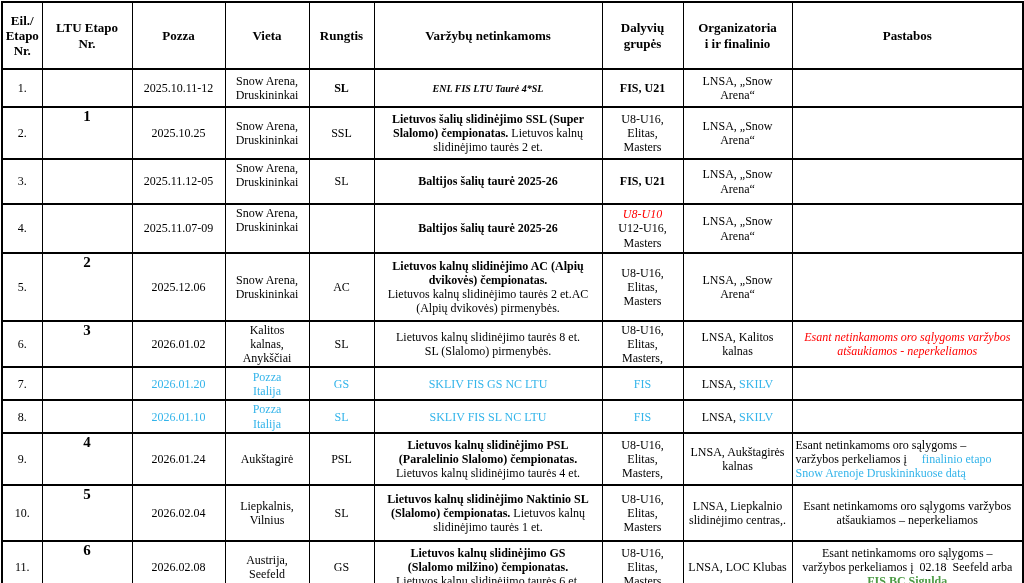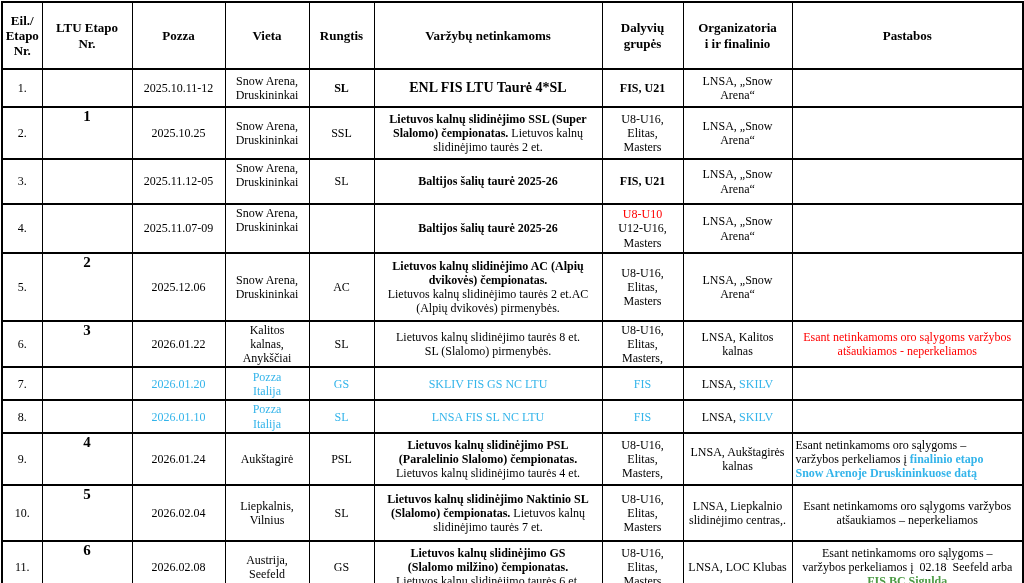--- a/index.html
+++ b/index.html
@@ -11,24 +11,24 @@
   table{border:2px solid #000;}
   th{font-size:13px;font-weight:bold;text-align:center;vertical-align:middle;
      white-space:pre-line;padding:0 1px;line-height:1.18;}
   td{font-size:12px;text-align:center;vertical-align:middle;
      white-space:pre-wrap;padding:1px 3px;line-height:1.18;}
   td.c-etapas{vertical-align:top;font-weight:bold;font-size:15px;line-height:1.05;}
   td.c-nr{font-size:12px;}
   td.v-top{vertical-align:top;}
   td.a-left{text-align:left;}
   span.b{font-weight:bold;}
-  span.big{font-weight:bold;font-size:14px;}
+  span.big{font-weight:bold;font-size:10px;font-style:italic;}
   span.cyan{color:var(--cyan);}
-  span.cyanb{color:var(--cyan);font-weight:bold;}
-  span.red{color:var(--red);}
+  span.cyanb{color:var(--cyan);font-weight:normal;margin-left:12px;}
+  span.red{color:var(--red);font-style:italic;}
   span.green{color:var(--green);font-weight:bold;text-decoration:underline;}
 </style>
 </head>
 <body>
 
 <table>
   <colgroup id="cols">
       <col style="width: 40px;">
       <col style="width: 90px;">
       <col style="width: 93px;">
@@ -71,21 +71,21 @@
 Arena“</span></td>
         <td class="c-pastabos"></td>
       </tr>
       <tr style="height: 52px;">
         <td class="c-nr"><span>2.</span></td>
         <td class="c-etapas"><span>1</span></td>
         <td class="c-data"><span>2025.10.25</span></td>
         <td class="c-vieta"><span>Snow Arena,
 Druskininkai</span></td>
         <td class="c-rungtis"><span>SSL</span></td>
-        <td class="c-pavadinimas"><span class="b">Lietuvos kalnų slidinėjimo SSL (Super Slalomo) čempionatas.</span><span> Lietuvos kalnų slidinėjimo taurės 2 et.</span></td>
+        <td class="c-pavadinimas"><span class="b">Lietuvos šalių slidinėjimo SSL (Super Slalomo) čempionatas.</span><span> Lietuvos kalnų slidinėjimo taurės 2 et.</span></td>
         <td class="c-grupes"><span>U8-U16,
 Elitas,
 Masters</span></td>
         <td class="c-org"><span>LNSA, „Snow
 Arena“</span></td>
         <td class="c-pastabos"></td>
       </tr>
       <tr style="height: 45px;">
         <td class="c-nr"><span>3.</span></td>
         <td class="c-etapas"></td>
@@ -126,21 +126,21 @@
         <td class="c-grupes"><span>U8-U16,
 Elitas,
 Masters</span></td>
         <td class="c-org"><span>LNSA, „Snow
 Arena“</span></td>
         <td class="c-pastabos"></td>
       </tr>
       <tr style="height: 46px;">
         <td class="c-nr"><span>6.</span></td>
         <td class="c-etapas"><span>3</span></td>
-        <td class="c-data"><span>2026.01.22</span></td>
+        <td class="c-data"><span>2026.01.02</span></td>
         <td class="c-vieta"><span>Kalitos
 kalnas,
 Anykščiai</span></td>
         <td class="c-rungtis"><span>SL</span></td>
         <td class="c-pavadinimas"><span>Lietuvos kalnų slidinėjimo taurės 8 et.
 SL (Slalomo) pirmenybės.</span></td>
         <td class="c-grupes"><span>U8-U16,
 Elitas,
 Masters,</span></td>
         <td class="c-org"><span>LNSA, Kalitos
@@ -160,21 +160,21 @@
         <td class="c-org"><span>LNSA, </span><span class="cyan">SKILV</span></td>
         <td class="c-pastabos"></td>
       </tr>
       <tr style="height: 32px;">
         <td class="c-nr"><span>8.</span></td>
         <td class="c-etapas"></td>
         <td class="c-data"><span class="cyan">2026.01.10</span></td>
         <td class="c-vieta"><span class="cyan">Pozza
 Italija</span></td>
         <td class="c-rungtis"><span class="cyan">SL</span></td>
-        <td class="c-pavadinimas"><span class="cyan">LNSA FIS SL NC LTU</span></td>
+        <td class="c-pavadinimas"><span class="cyan">SKLIV FIS SL NC LTU</span></td>
         <td class="c-grupes"><span class="cyan">FIS</span></td>
         <td class="c-org"><span>LNSA, </span><span class="cyan">SKILV</span></td>
         <td class="c-pastabos"></td>
       </tr>
       <tr style="height: 52px;">
         <td class="c-nr"><span>9.</span></td>
         <td class="c-etapas"><span>4</span></td>
         <td class="c-data"><span>2026.01.24</span></td>
         <td class="c-vieta"><span>Aukštagirė</span></td>
         <td class="c-rungtis"><span>PSL</span></td>
@@ -192,21 +192,21 @@
       </tr>
       <tr style="height: 56px;">
         <td class="c-nr"><span>10.</span></td>
         <td class="c-etapas"><span>5</span></td>
         <td class="c-data"><span>2026.02.04</span></td>
         <td class="c-vieta"><span>Liepkalnis,
 Vilnius</span></td>
         <td class="c-rungtis"><span>SL</span></td>
         <td class="c-pavadinimas"><span class="b">Lietuvos kalnų slidinėjimo Naktinio SL
 (Slalomo) čempionatas.</span><span> Lietuvos kalnų
-slidinėjimo taurės 7 et.</span></td>
+slidinėjimo taurės 1 et.</span></td>
         <td class="c-grupes"><span>U8-U16,
 Elitas,
 Masters</span></td>
         <td class="c-org"><span>LNSA, Liepkalnio
 slidinėjimo centras,.</span></td>
         <td class="c-pastabos"><span>Esant netinkamoms oro sąlygoms varžybos
 atšaukiamos – neperkeliamos</span></td>
       </tr>
       <tr style="height: 53px;">
         <td class="c-nr"><span>11.</span></td>

